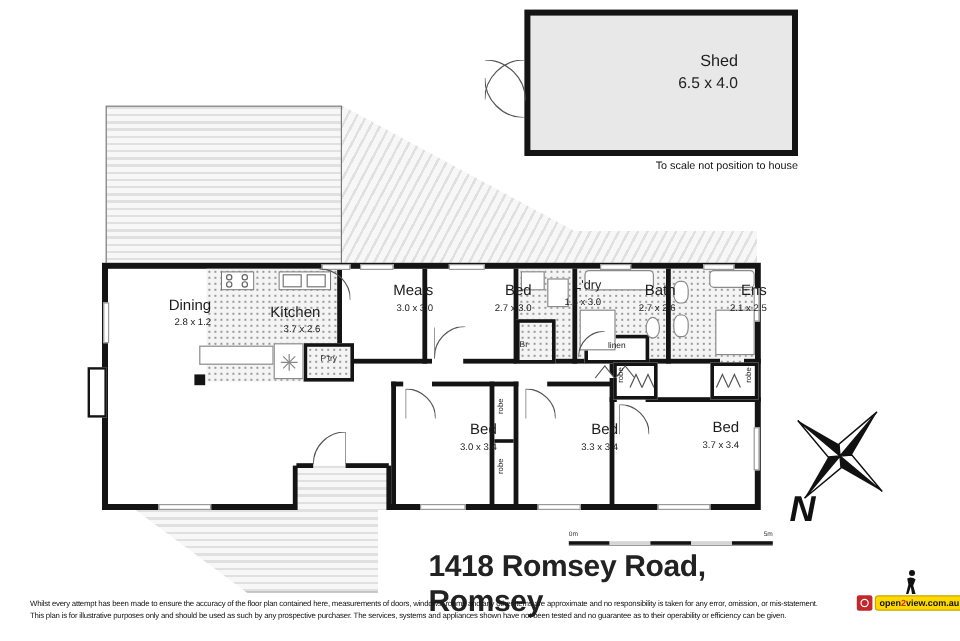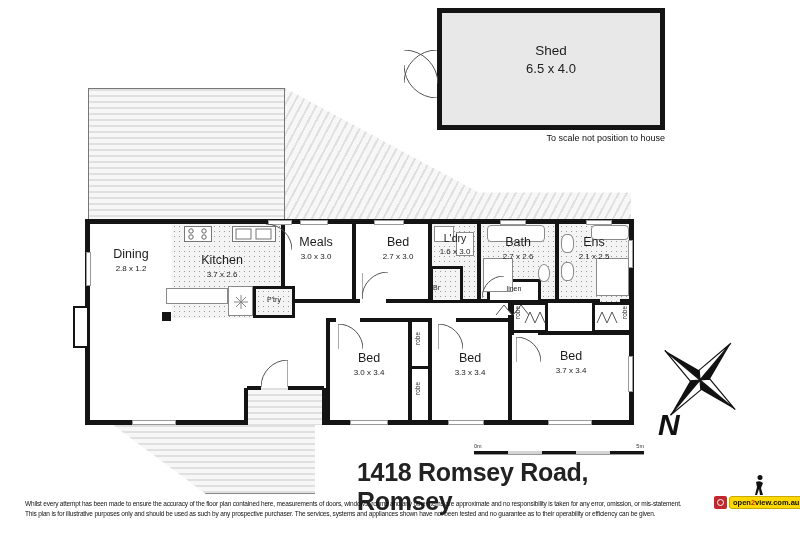--- a/index.html
+++ b/index.html
@@ -5,21 +5,21 @@
   html,body{margin:0;padding:0;background:#fff;}
   #plan{position:relative;width:800px;height:534px;background:#fff;overflow:hidden;
         font-family:"Liberation Sans","DejaVu Sans",sans-serif;color:#1c1c1c;}
   .abs{position:absolute;}
   .wall{position:absolute;background:#141414;}
   .hstripes{background:repeating-linear-gradient(180deg,#e0e0e0 0px,#e0e0e0 2px,#f7f7f7 2px,#f7f7f7 6px);}
   .dstripes{background:repeating-linear-gradient(118deg,#e0e0e0 0px,#e0e0e0 2px,#f7f7f7 2px,#f7f7f7 7px);}
   .dots{background-color:#f4f4f4;background-image:radial-gradient(#9a9a9a 0.8px,transparent 1px);background-size:5px 5px;}
   .fixture{position:absolute;background:#fff;border:1.5px solid #8a8a8a;box-sizing:border-box;}
   .window{position:absolute;background:#fff;border:1px solid #999;box-sizing:border-box;}
-  .room-label{position:absolute;text-align:center;line-height:1.1;z-index:30;}
+  .room-label{position:absolute;text-align:right;line-height:1.1;z-index:30;}
   .rname{font-size:12.5px;}
   .rname.sm{font-size:10.5px;}
   .rdims{font-size:8px;margin-top:3px;color:#222;}
   .small-label{position:absolute;font-size:7px;color:#222;z-index:30;text-align:center;}
   .vlabel{position:absolute;font-size:6.5px;color:#222;z-index:30;writing-mode:vertical-rl;transform:rotate(180deg);}
   .door{position:absolute;z-index:25;}
   .note{position:absolute;font-size:13.5px;color:#111;}
   .title{position:absolute;font-size:25px;font-weight:600;color:#222;letter-spacing:-0.3px;}
   .disc{position:absolute;font-size:6.5px;letter-spacing:-0.18px;white-space:nowrap;color:#111;}
   .seg{display:inline-block;height:3px;vertical-align:top;}

